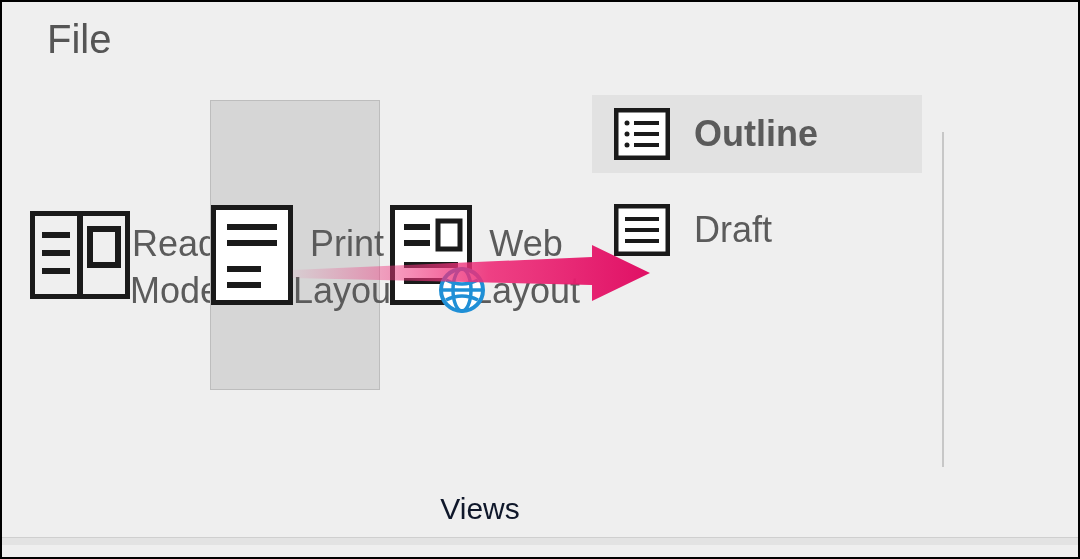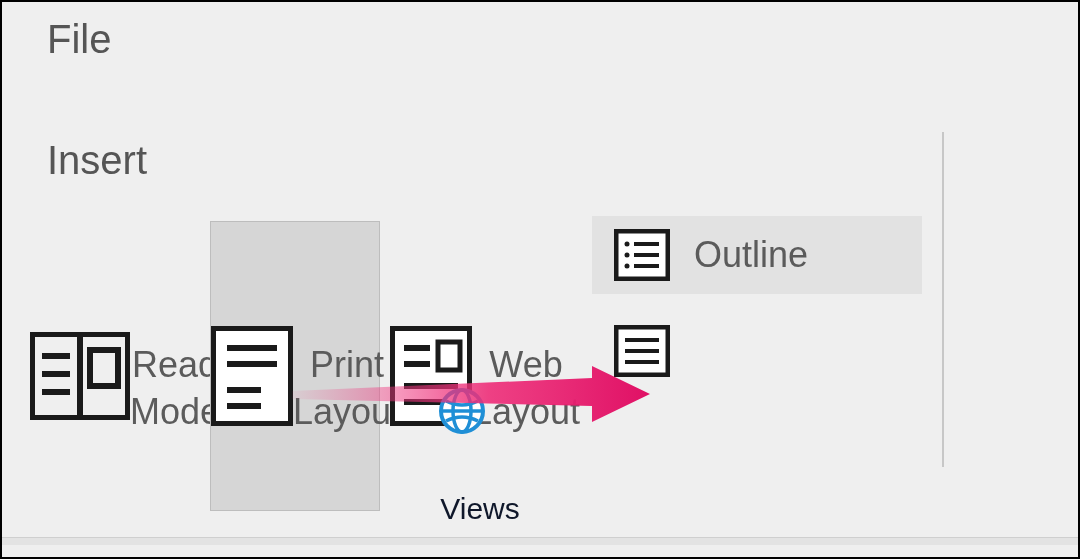--- a/index.html
+++ b/index.html
@@ -7,25 +7,24 @@
       width: 1080px;
       height: 559px;
       background: #efefef;
       font-family: "Segoe UI", Arial, sans-serif;
       position: relative;
       overflow: hidden;
       border: 2px solid #000;
     }
     .tabs {
       display: flex;
-      gap: 76px;
+      gap: 100px;
       padding: 15px 45px 8px 45px;
       font-size: 40px;
       color: #555;
-      flex-direction: column;
     }
     .tab { cursor: pointer; }
     .ribbon {
       padding: 30px 28px 0 28px;
       position: relative;
       height: 420px;
     }
     .big-buttons {
       display: flex;
       gap: 10px;
@@ -70,20 +69,21 @@
       align-items: center;
       gap: 24px;
       height: 78px;
       padding: 0 22px;
       cursor: pointer;
       font-size: 36px;
       color: #5b5b5b;
     }
     .small-btn.hover {
       background: #e2e2e2;
+      font-weight: bold;
     }
     .small-btn .icon-slot {
       display:flex;align-items:center;justify-content:center;
     }
     .group-label-wrap {
       position:absolute;
       left: 28px;
       width: 900px;
       top: 490px;
       text-align:center;
@@ -115,21 +115,20 @@
       height: 34px;
       pointer-events:none;
       z-index: 50;
     }
   </style>
 </head>
 <body>
 
 <div class="tabs">
   <div class="tab">File</div>
-  <div class="tab">Insert</div>
 </div>
 
 <div class="ribbon">
 
   <div class="big-buttons">
 
     <div class="big-btn">
       <span class="icon-slot">
         <svg width="100" height="88" viewBox="0 0 100 88">
           <rect x="2" y="2" width="96" height="84" fill="none" stroke="#1a1a1a" stroke-width="6"></rect>
@@ -198,20 +197,21 @@
     </div>
     <div class="small-btn" style="margin-top:18px;">
       <span class="icon-slot">
         <svg width="56" height="52" viewBox="0 0 56 52">
           <rect x="2" y="2" width="52" height="48" fill="#fff" stroke="#1a1a1a" stroke-width="5"></rect>
           <line x1="11" y1="15" x2="45" y2="15" stroke="#1a1a1a" stroke-width="4"></line>
           <line x1="11" y1="26" x2="45" y2="26" stroke="#1a1a1a" stroke-width="4"></line>
           <line x1="11" y1="37" x2="45" y2="37" stroke="#1a1a1a" stroke-width="4"></line>
         </svg>
       </span>
+      <span>Draft</span>
     </div>
   </div>
 
   <div class="arrow">
     <svg width="360" height="60" viewBox="0 0 360 60">
       <defs>
         <linearGradient id="ag" x1="0" y1="0" x2="1" y2="0">
           <stop offset="0%" stop-color="#ef3d82" stop-opacity="0.05"></stop>
           <stop offset="55%" stop-color="#ee2d78" stop-opacity="0.9"></stop>
           <stop offset="100%" stop-color="#e01065"></stop>

